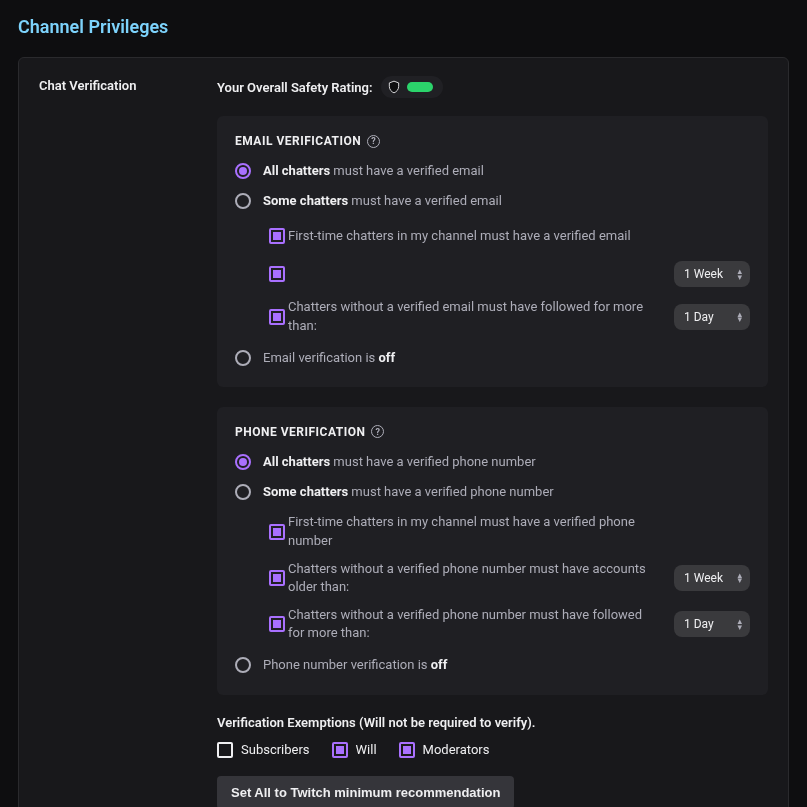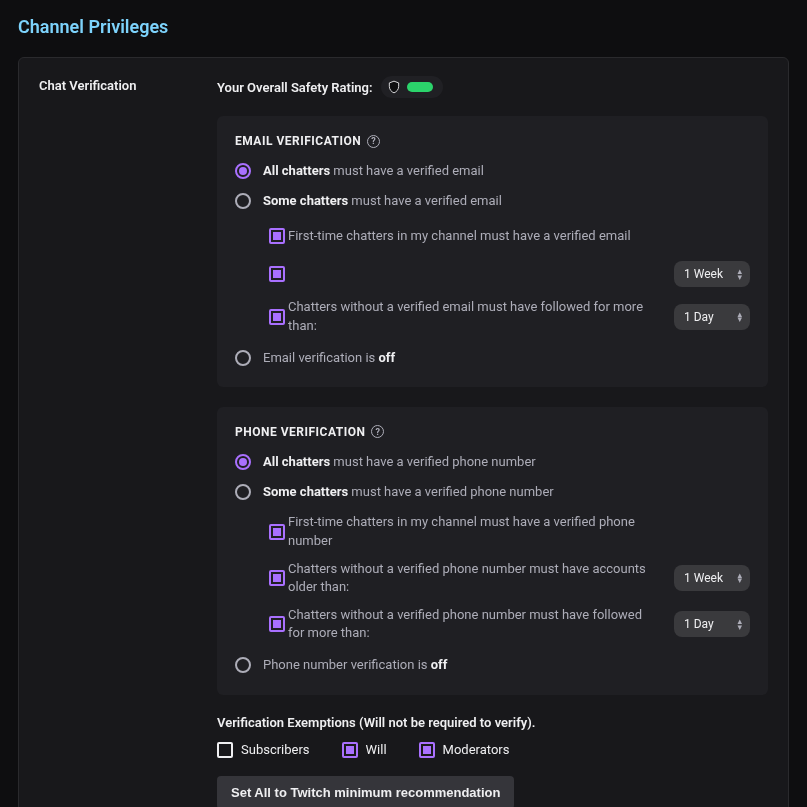--- a/index.html
+++ b/index.html
@@ -175,21 +175,21 @@
   }
   .exemptions-title {
     font-size: 13px;
     font-weight: 600;
     color: #efeff1;
     margin-bottom: 12px;
   }
   .exemptions-row {
     display: flex;
     align-items: center;
-    gap: 32px;
+    gap: 22px;
     margin-bottom: 18px;
   }
   .exemption {
     display: flex; align-items: center; gap: 8px;
     font-size: 13px; color: #efeff1;
   }
   .btn {
     background: #35353a;
     color: #efeff1;
     border: none;

